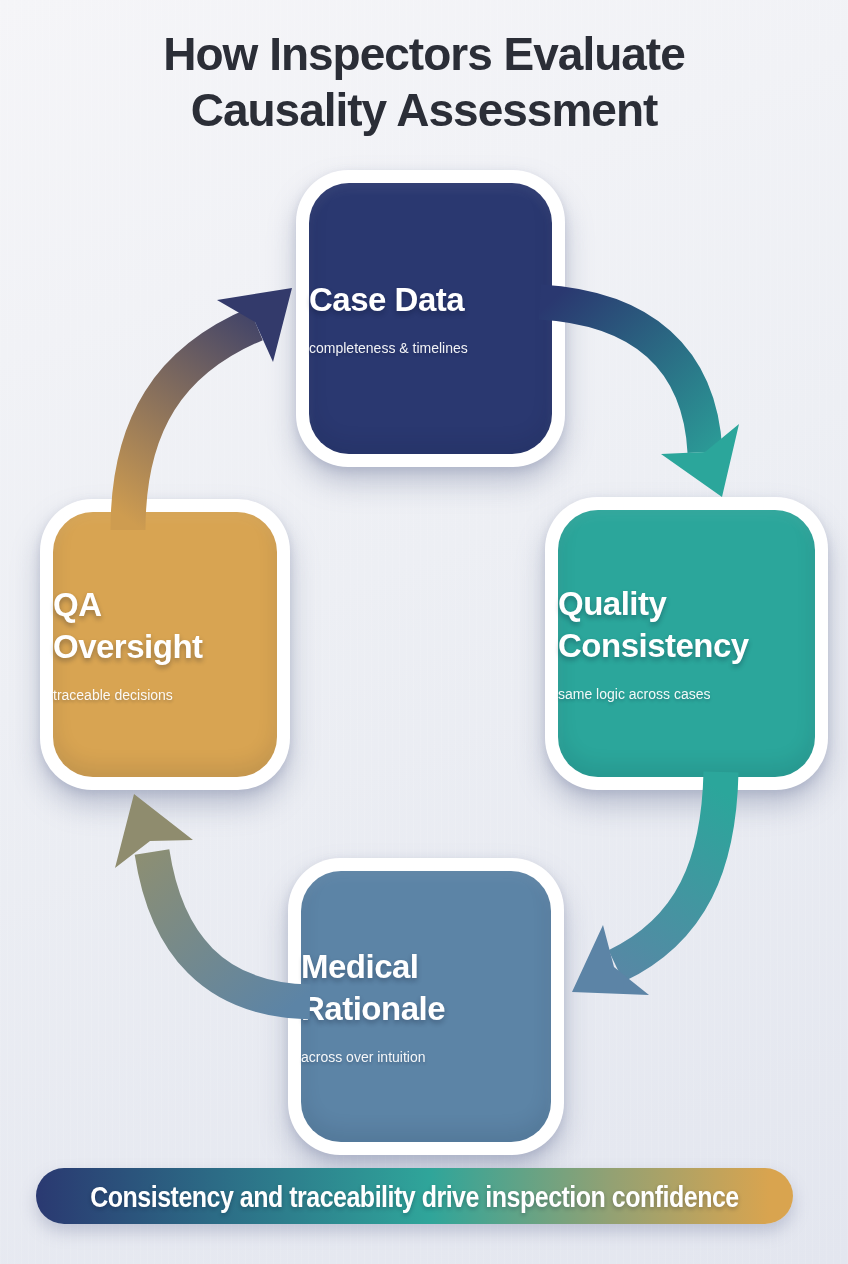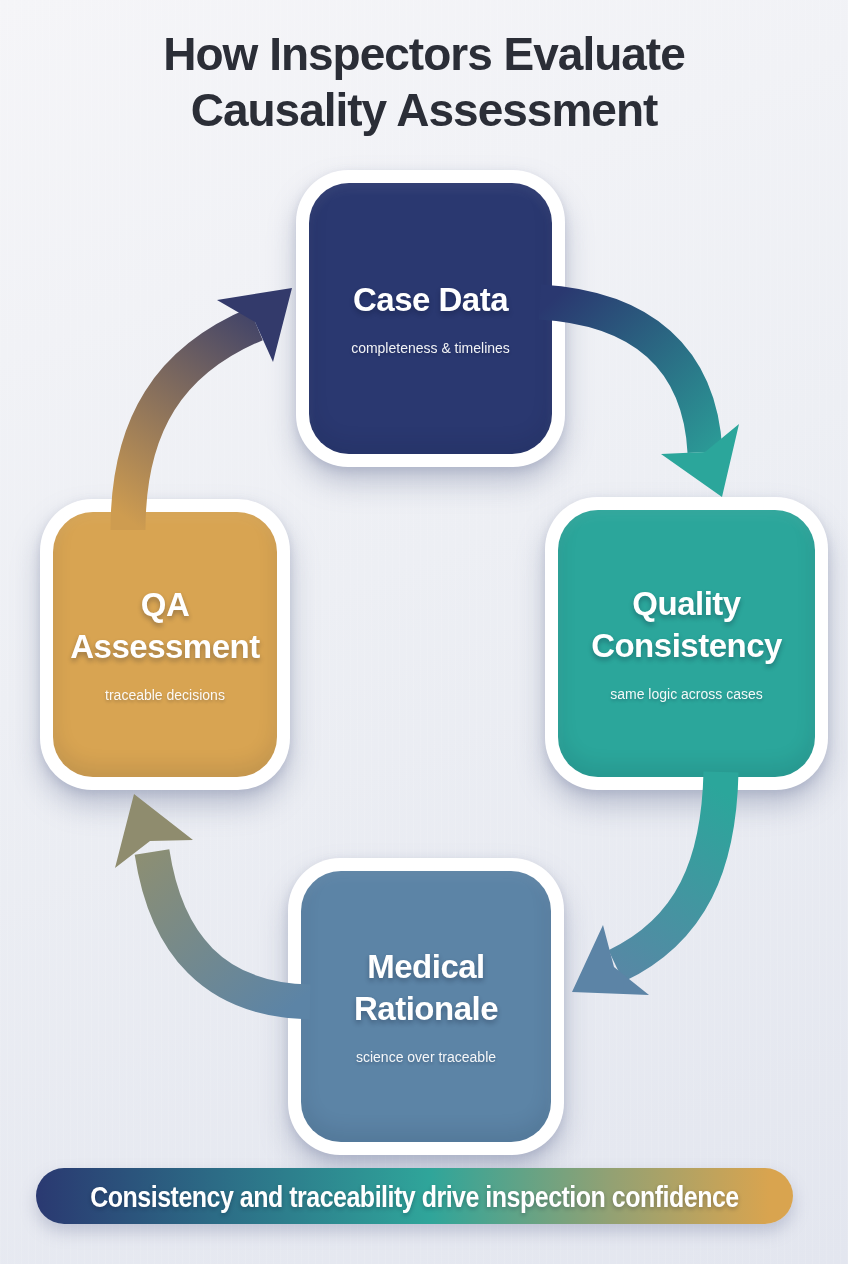--- a/index.html
+++ b/index.html
@@ -46,21 +46,21 @@
     box-sizing: border-box;
     box-shadow: 0 16px 28px rgba(125,133,165,0.42), 0 4px 10px rgba(125,133,165,0.28);
     z-index: 3;
   }
   .node-inner {
     width: 100%;
     height: 100%;
     border-radius: 40px;
     display: flex;
     flex-direction: column;
-    align-items: center;
+    align-items: flex-start;
     justify-content: center;
     text-align: center;
     box-shadow: inset 0 -10px 20px rgba(10,15,40,0.10), inset 0 6px 12px rgba(255,255,255,0.06);
   }
   .node-title-line {
     font-size: 33px;
     line-height: 42px;
     font-weight: 700;
     letter-spacing: -0.5px;
     color: #FFFFFF;
@@ -172,28 +172,28 @@
       <div class="node-title-line">Quality</div>
       <div class="node-title-line">Consistency</div>
       <p class="node-sub">same logic across cases</p>
     </div>
   </section>
 
   <section class="node node-medical">
     <div class="node-inner" style="background: rgb(92, 132, 166);">
       <div class="node-title-line">Medical</div>
       <div class="node-title-line">Rationale</div>
-      <p class="node-sub">science over traceable</p>
+      <p class="node-sub">across over intuition</p>
     </div>
   </section>
 
   <section class="node node-qa">
     <div class="node-inner" style="background: rgb(216, 164, 82);">
       <div class="node-title-line">QA</div>
-      <div class="node-title-line">Assessment</div>
+      <div class="node-title-line">Oversight</div>
       <p class="node-sub">traceable decisions</p>
     </div>
   </section>
 
   <footer class="banner">
     <span class="banner-text">Consistency and traceability drive inspection confidence</span>
   </footer>
 
 </div>
 

